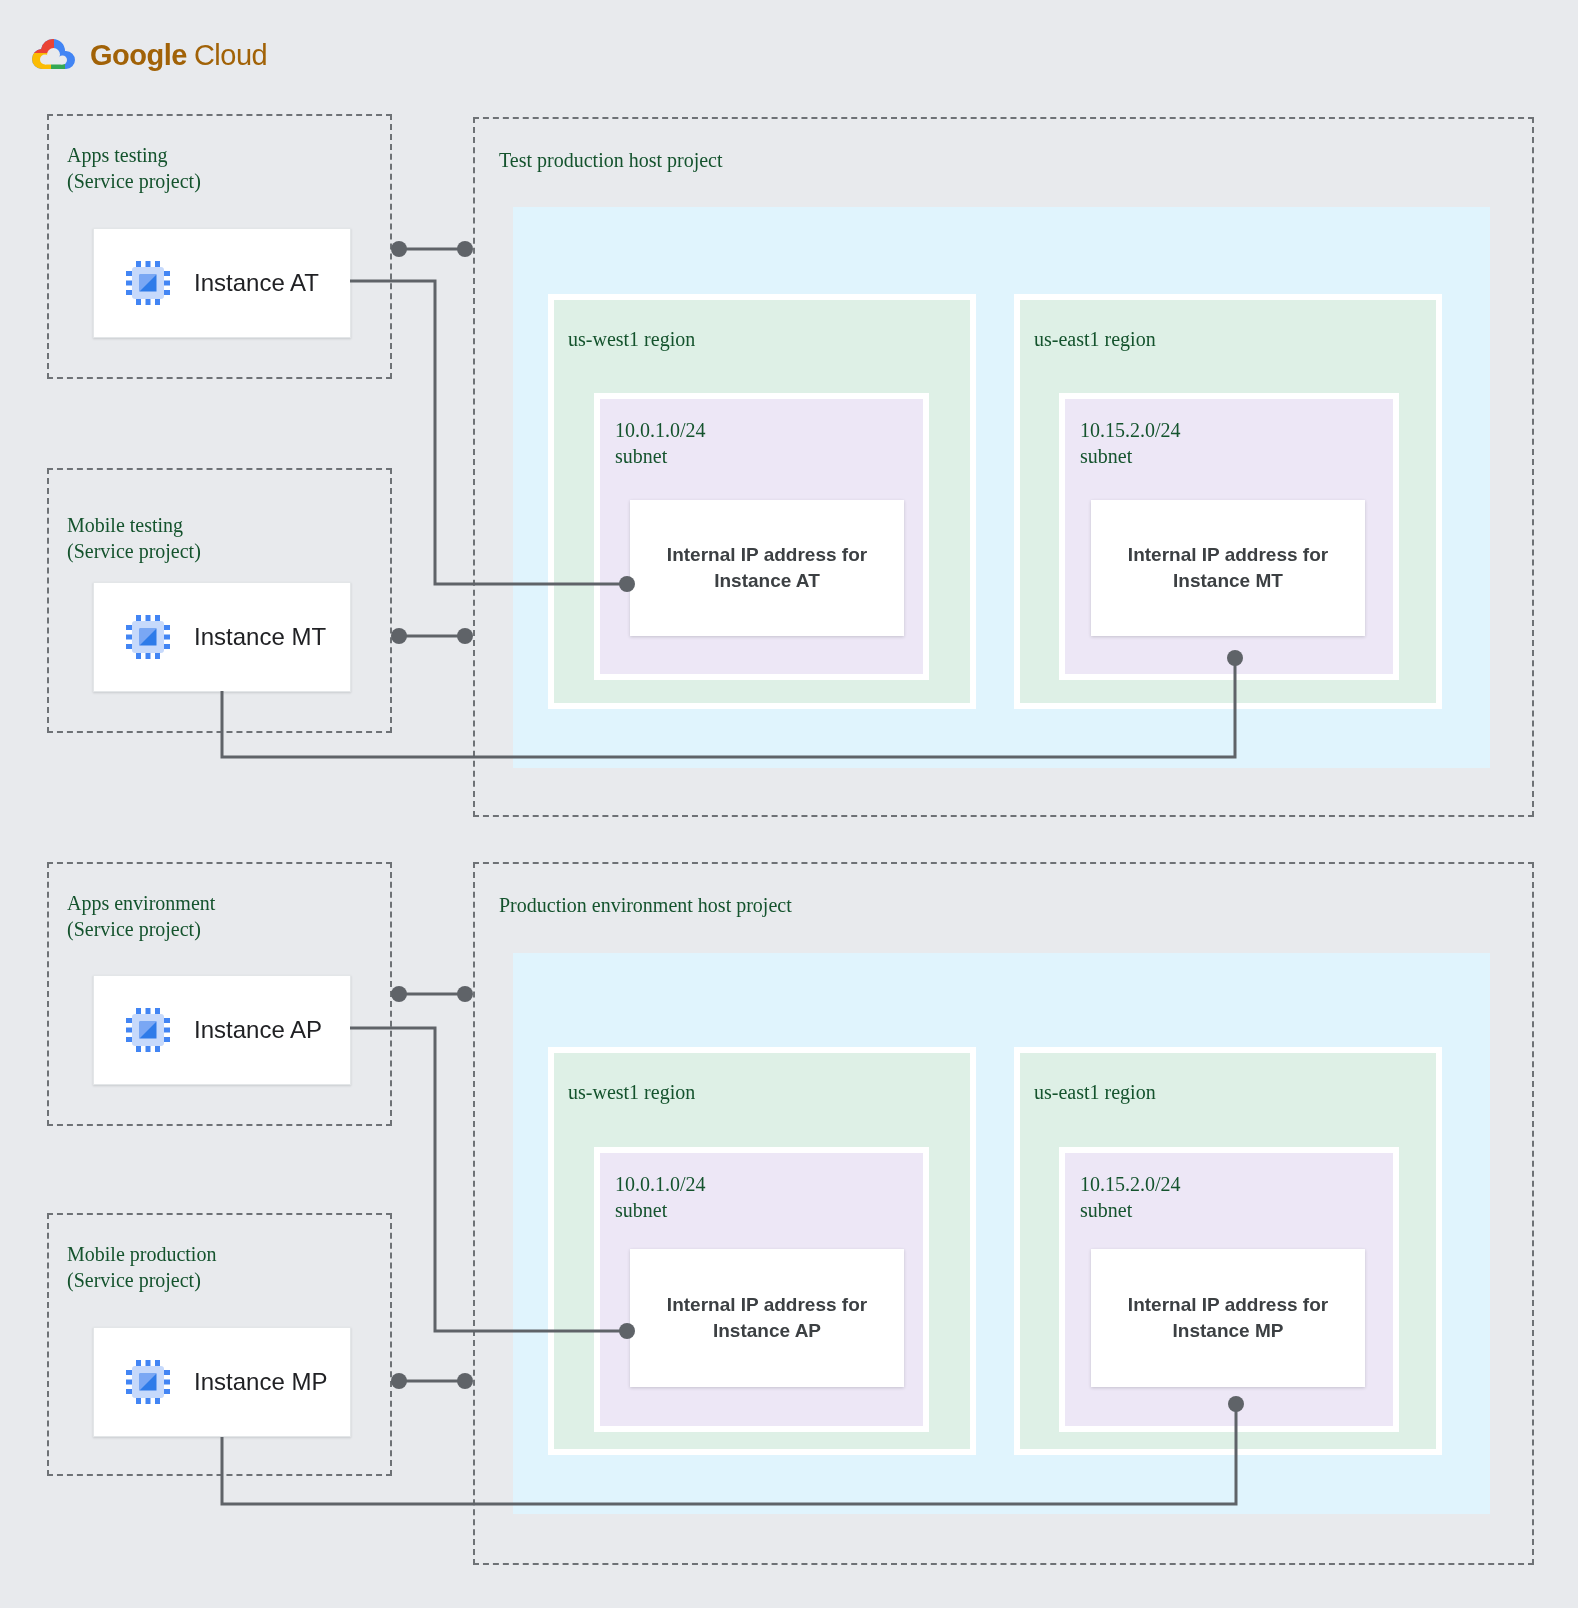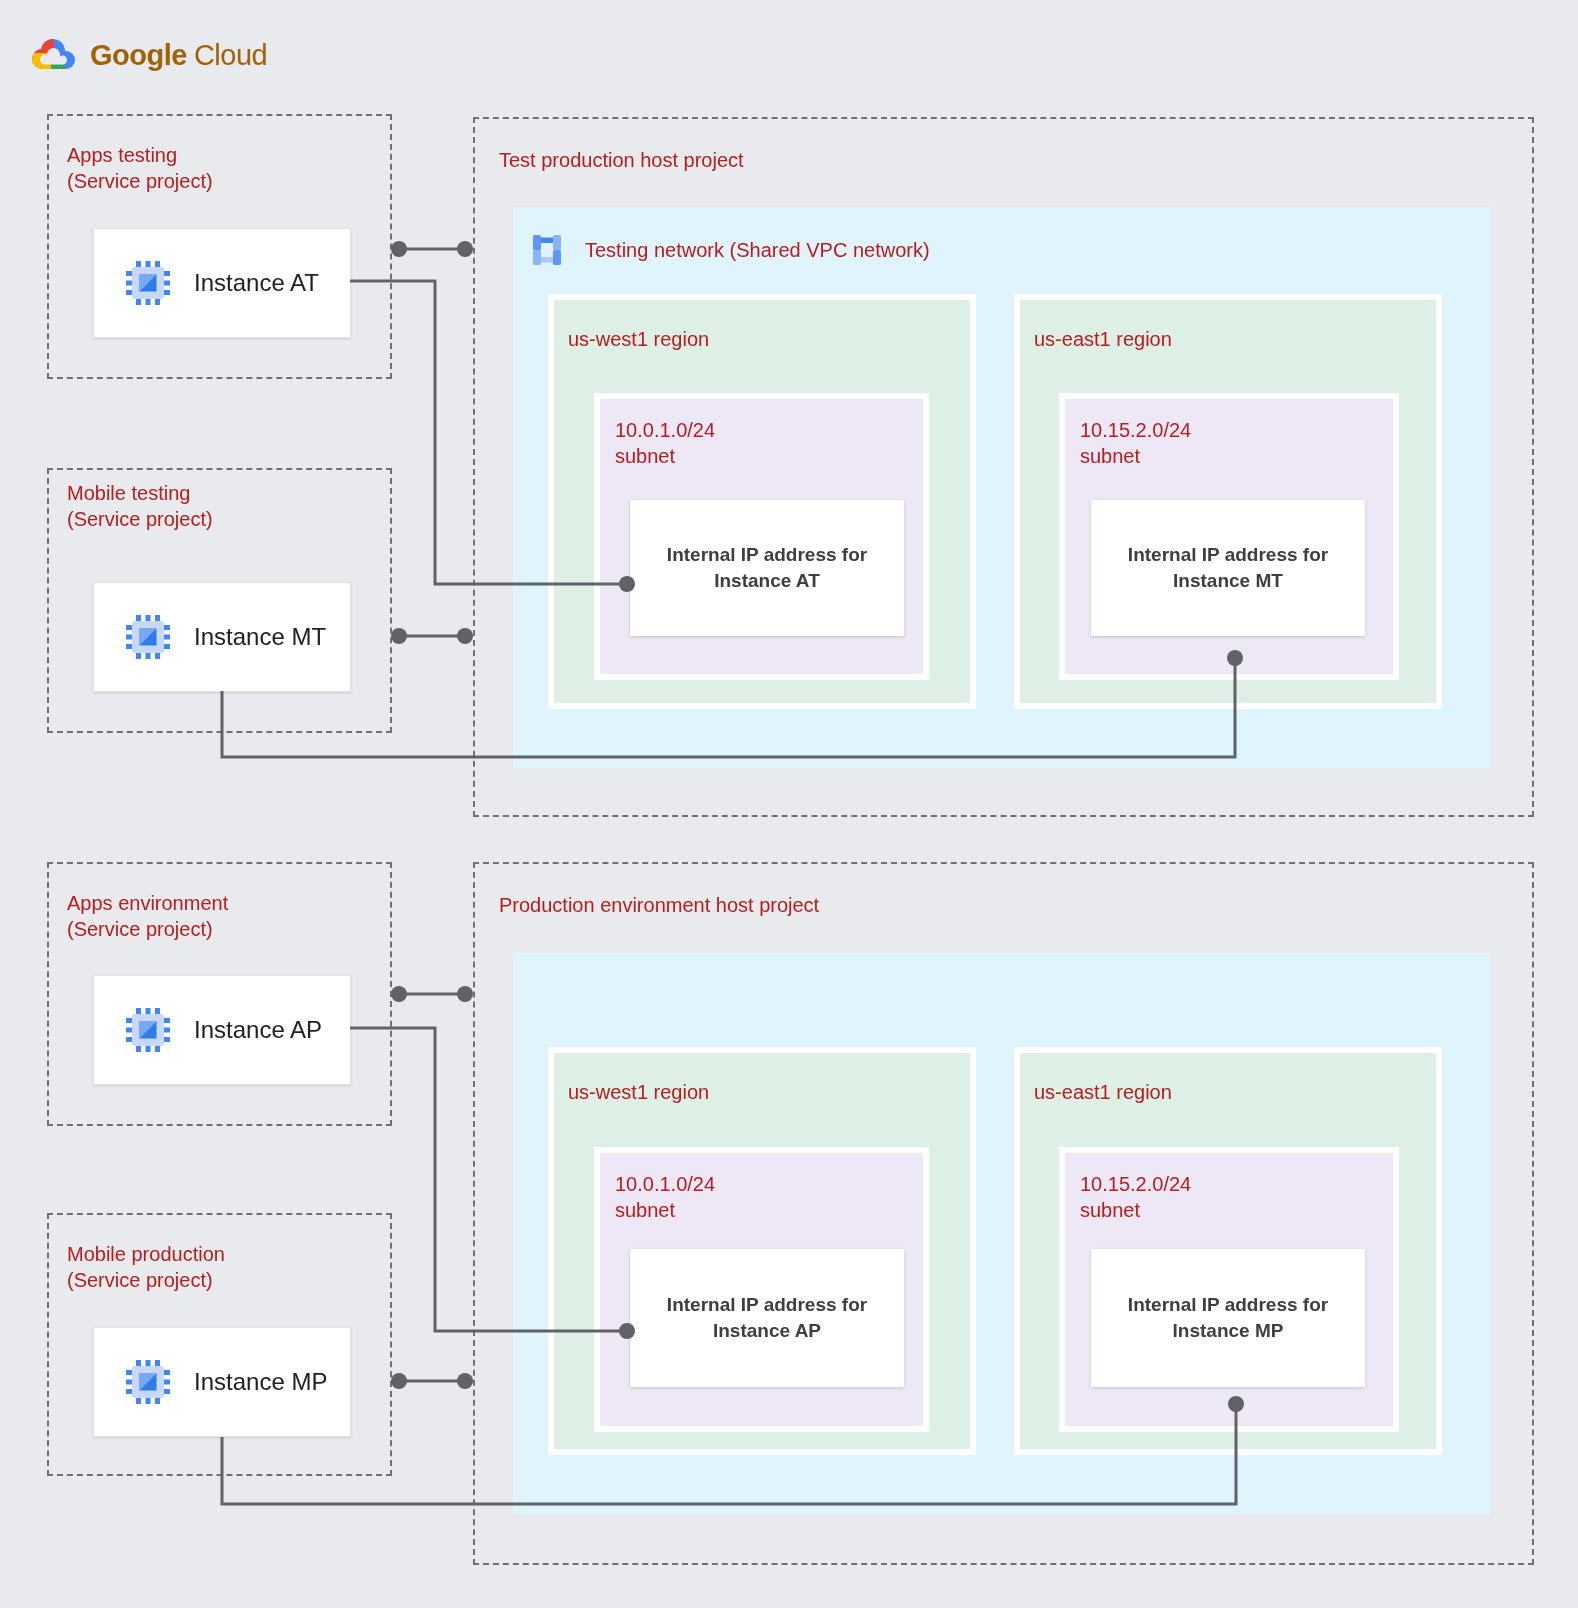--- a/index.html
+++ b/index.html
@@ -6,21 +6,21 @@
   body{background:#E8EAED;font-family:"Liberation Sans","DejaVu Sans",sans-serif;}
   #canvas{position:relative;width:1578px;height:1608px;background:#E8EAED;overflow:hidden;}
 
   .abs{position:absolute;box-sizing:border-box;}
   .dashed-box{border:2px dashed #6E7276;background:transparent;}
   .panel{border:6px solid #ffffff;}
   .net-fill{background:#E0F4FD;}
   .region-fill{background:#DEF0E6;}
   .subnet-fill{background:#EDE7F6;}
 
-  .gray-label{color:#b91c1c;font-size:20px;line-height:26px;white-space:nowrap;}
+  .gray-label{color:#14532d;font-size:20px;line-height:26px;white-space:nowrap;font-family:Liberation Serif, serif;}
   .instance-card{background:#ffffff;border:1px solid #E3E6E8;box-shadow:0 1px 2px rgba(60,64,67,.18);
                  display:flex;align-items:center;}
   .instance-card .chip{margin-left:30px;flex:0 0 auto;display:block;}
   .instance-label{margin-left:22px;color:#202124;font-size:24px;white-space:nowrap;}
 
   .ip-card{background:#ffffff;box-shadow:0 1px 3px rgba(60,64,67,.22);
            display:flex;flex-direction:column;justify-content:center;text-align:center;}
   .ip-card div{color:#3C4043;font-size:19px;font-weight:700;line-height:26px;}
 
   .net-header{display:flex;align-items:center;}
@@ -89,21 +89,21 @@
         </g>
         <rect x="8" y="8" width="32" height="32" rx="3" fill="#C6D9FB"></rect>
         <rect x="15.5" y="15.5" width="17" height="17" fill="#2E7BE9"></rect>
         <polygon points="15.5,15.5 32.5,15.5 15.5,32.5" fill="#7AA7F4"></polygon>
       </svg>
       <span class="instance-label">Instance AT</span>
     </div>
   </div>
 
   <div class="abs dashed-box" style="left:47px;top:468px;width:345px;height:265px;">
-    <div class="abs gray-label" style="left:18px;top:10px;">
+    <div class="abs gray-label" style="left:18px;top:42px;">
       <div>Mobile testing</div>
       <div>(Service project)</div>
     </div>
     <div class="abs instance-card" style="left:44px;top:112px;width:258px;height:110px;">
       <svg class="chip" width="48" height="48" viewBox="0 0 48 48">
         <g fill="#4285F4">
           <rect x="12" y="2" width="5" height="8"></rect>
             <rect x="21.5" y="2" width="5" height="8"></rect>
             <rect x="31" y="2" width="5" height="8"></rect>
           <rect x="12" y="38" width="5" height="8"></rect>
@@ -121,32 +121,20 @@
         <polygon points="15.5,15.5 32.5,15.5 15.5,32.5" fill="#7AA7F4"></polygon>
       </svg>
       <span class="instance-label">Instance MT</span>
     </div>
   </div>
 
   <div class="abs dashed-box" style="left:473px;top:117px;width:1061px;height:700px;">
     <div class="abs gray-label" style="left:24px;top:28px;">Test production host project</div>
 
     <div class="abs net-fill" style="left:38px;top:88px;width:977px;height:561px;">
-      <div class="abs net-header" style="left:17px;top:26px;">
-        <svg width="34" height="34" viewBox="0 0 34 34">
-          <rect x="7.5" y="7.5" width="19" height="19" fill="none" stroke="#1A73E8" stroke-width="3"></rect>
-          <rect x="10" y="4.5" width="14" height="5.5" fill="#4285F4"></rect>
-          <rect x="10" y="24" width="14" height="5.5" fill="#A8C7FA"></rect>
-          <rect x="3" y="2" width="8" height="15" rx="1.5" fill="#5E97F6"></rect>
-          <rect x="23" y="2" width="8" height="15" rx="1.5" fill="#8AB4F8"></rect>
-          <rect x="3" y="17" width="8" height="15" rx="1.5" fill="#8AB4F8"></rect>
-          <rect x="23" y="17" width="8" height="15" rx="1.5" fill="#5E97F6"></rect>
-        </svg>
-        <span class="gray-label">Testing network (Shared VPC network)</span>
-      </div>
 
       <div class="abs panel region-fill" style="left:35px;top:87px;width:428px;height:415px;">
         <div class="abs gray-label" style="left:14px;top:26px;">us-west1 region</div>
         <div class="abs panel subnet-fill" style="left:40px;top:93px;width:335px;height:287px;">
           <div class="abs gray-label" style="left:15px;top:18px;">
             <div>10.0.1.0/24</div>
             <div>subnet</div>
           </div>
           <div class="abs ip-card" style="left:30px;top:101px;width:274px;height:136px;">
             <div>Internal IP address for</div>

